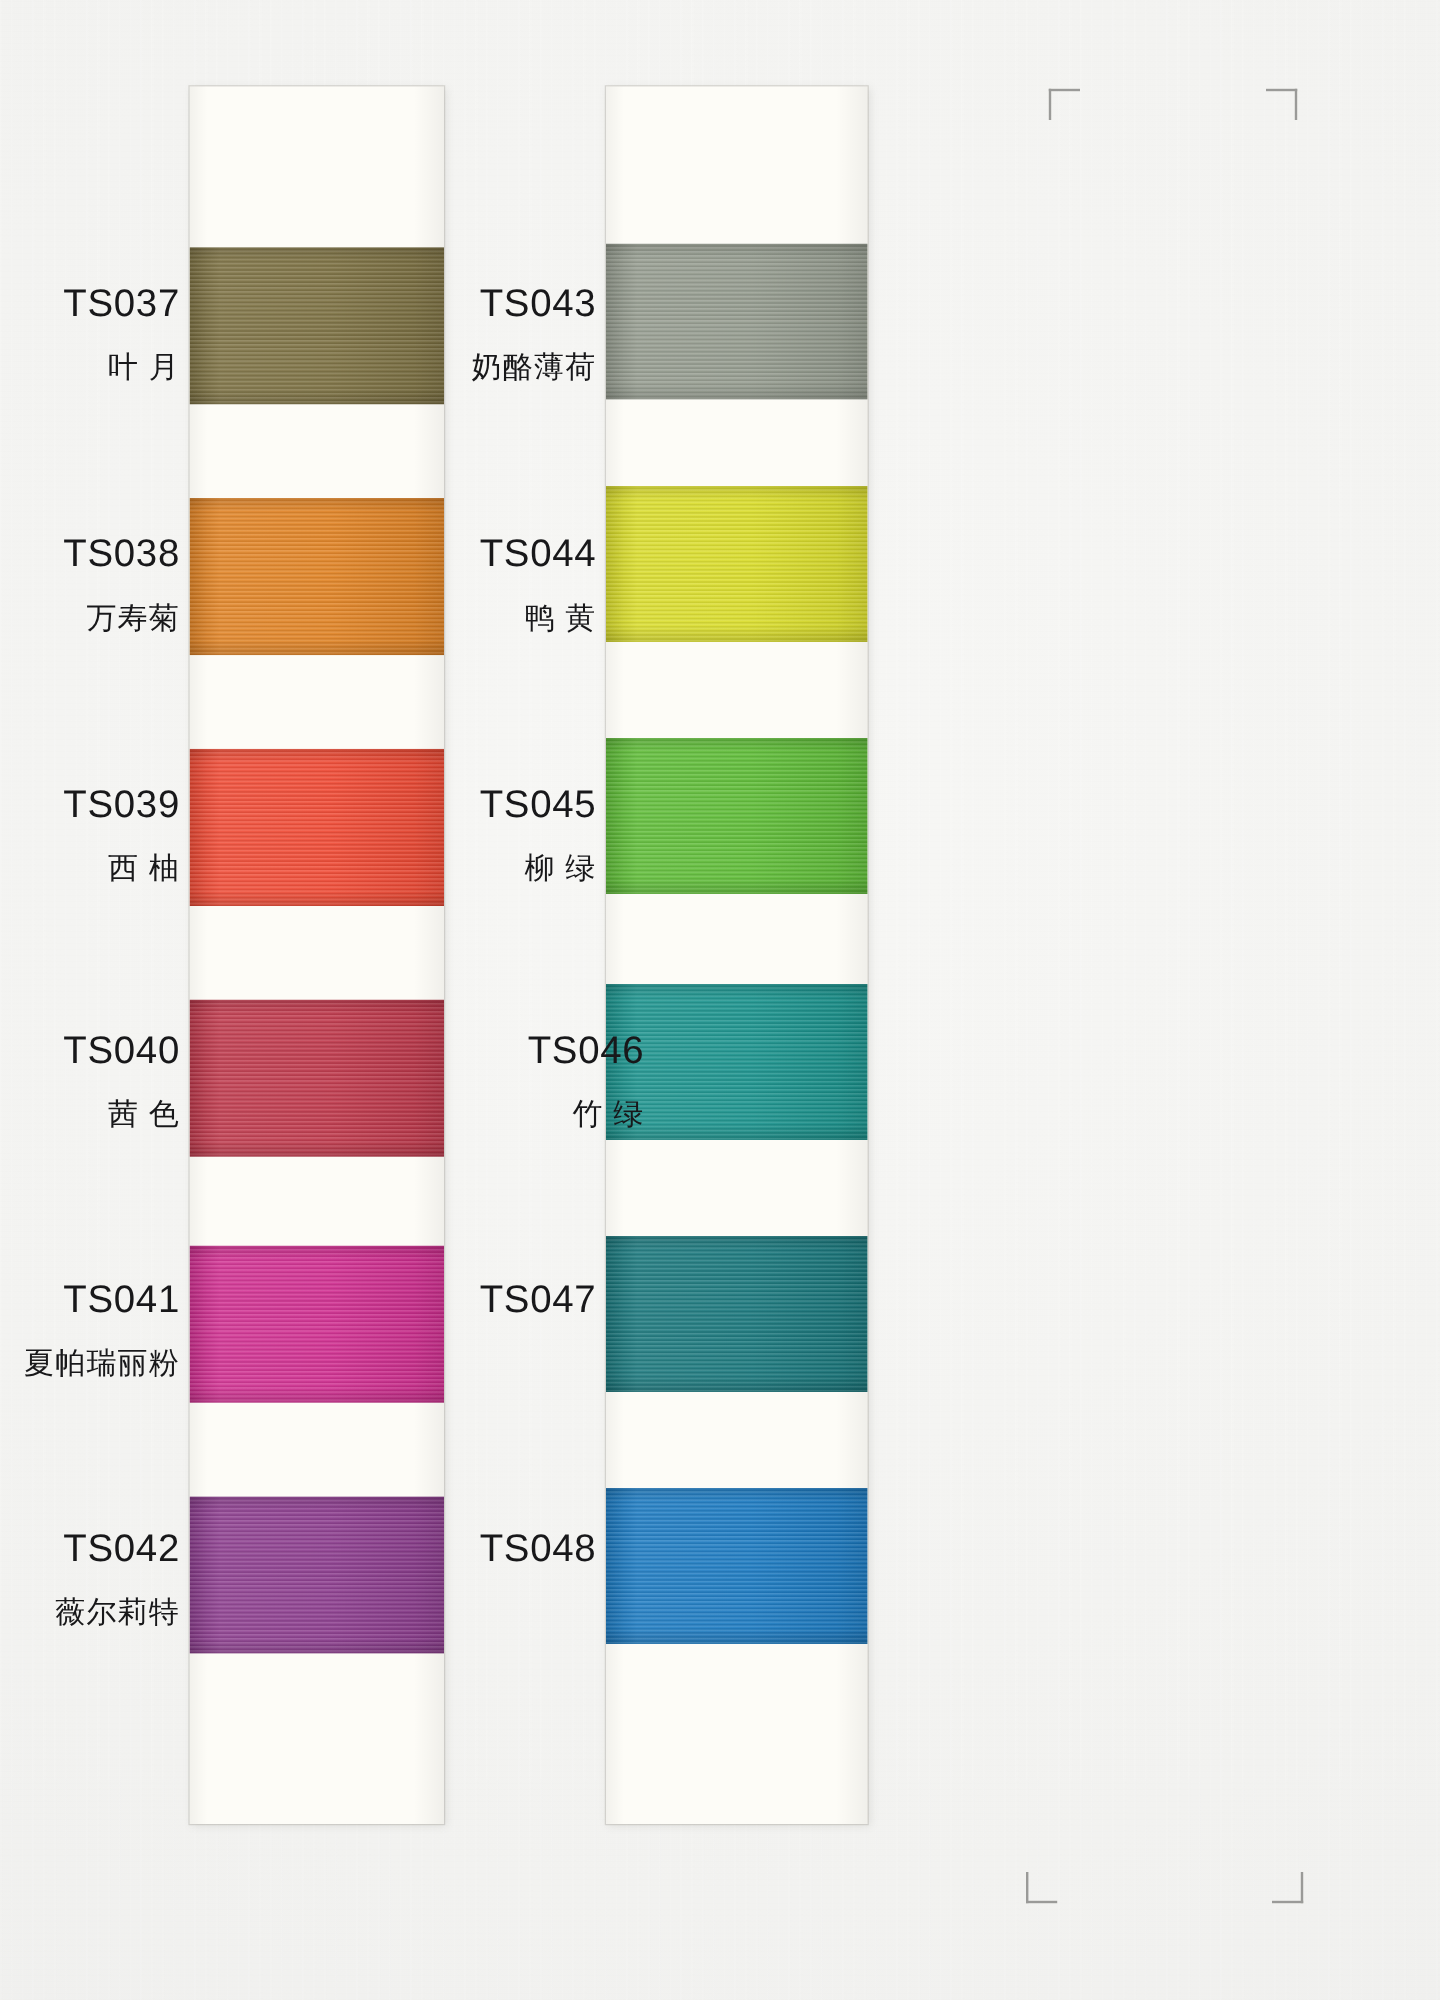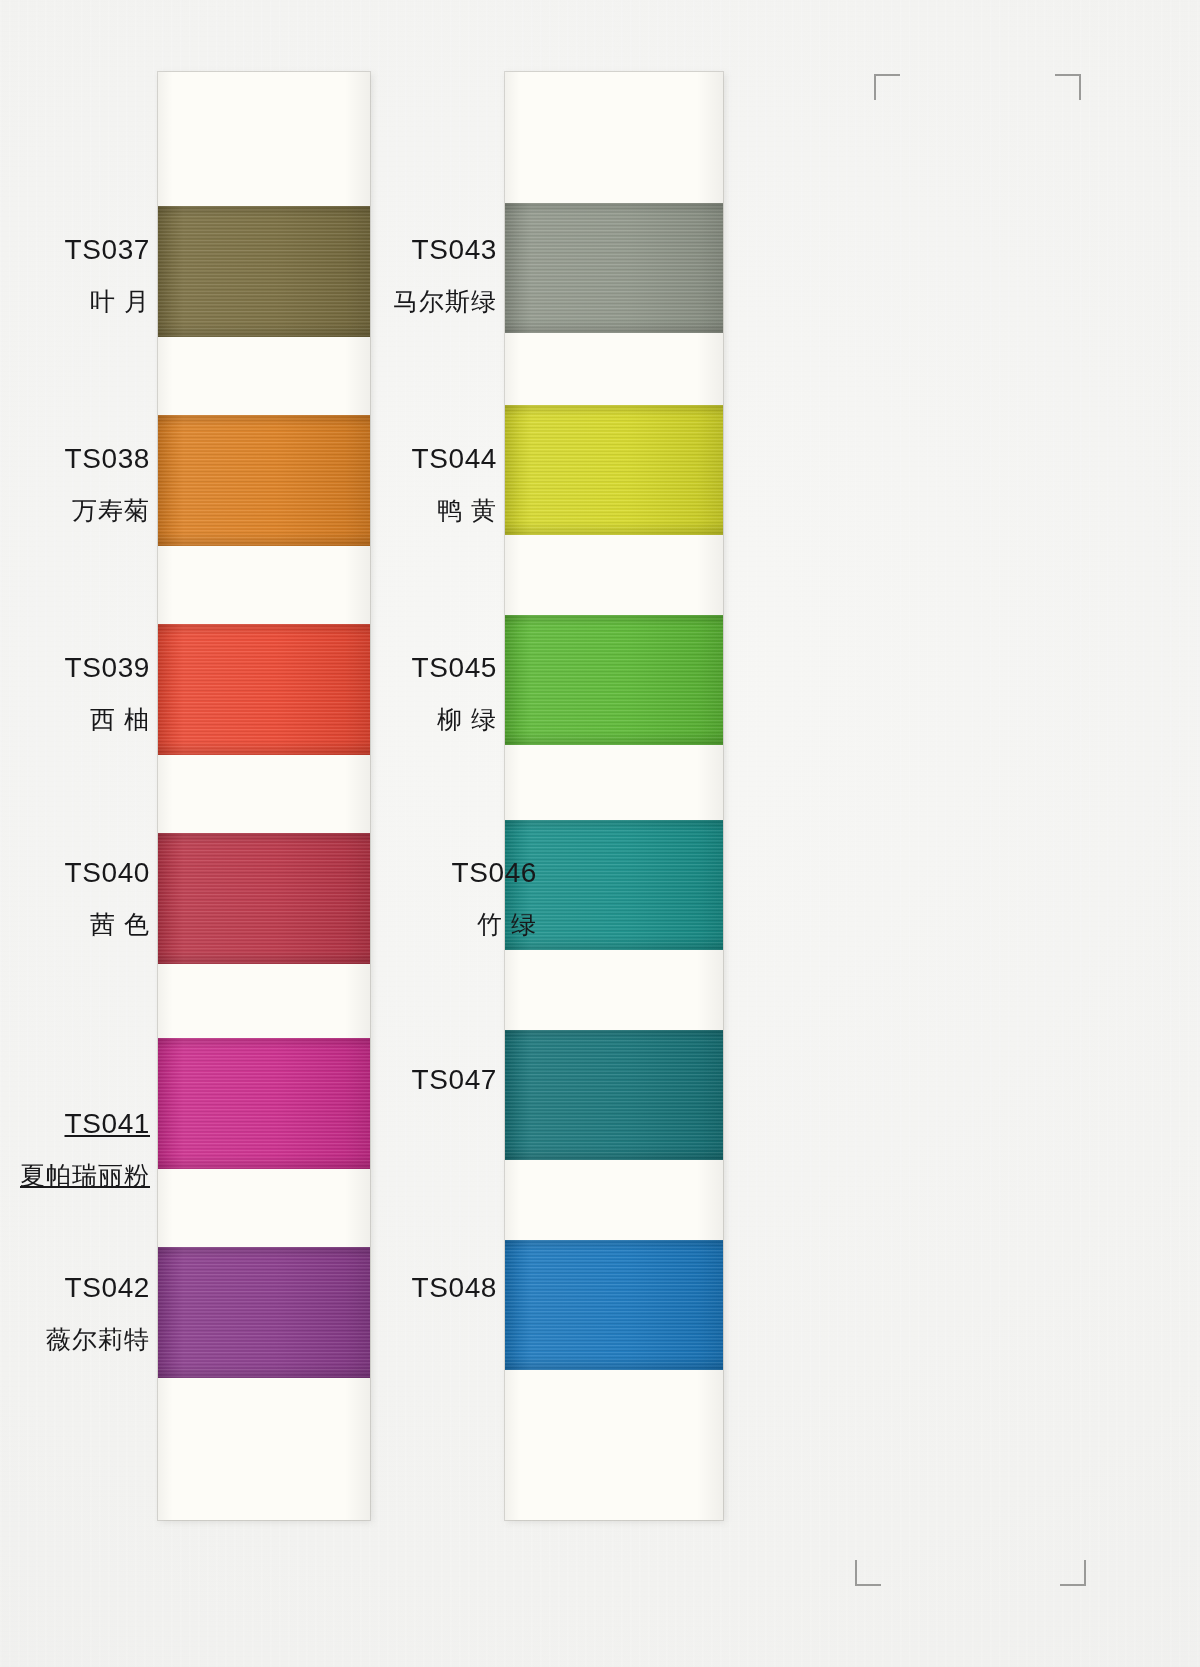--- a/index.html
+++ b/index.html
@@ -68,21 +68,21 @@
 
   
   .label{
     position:absolute;
     text-align:right;
     color:#18181a;
     line-height:1.28;
     white-space:nowrap;
   }
   .label .code{
-    font-size:28px;
+    font-size:32px;
     letter-spacing:.6px;
     display:block;
     margin-left:27px;
   }
   .label .cn{
     font-size:25px;
     letter-spacing:1px;
     display:block;
     margin-top:17px;
   }
@@ -176,31 +176,31 @@
     <span class="cn">万寿菊</span>
   </div>
 <div class="label" style="top: 650px; left: 0px; width: 150px;">
     <span class="code">TS039</span>
     <span class="cn">西 柚</span>
   </div>
 <div class="label" style="top: 855px; left: 0px; width: 150px;">
     <span class="code">TS040</span>
     <span class="cn">茜 色</span>
   </div>
-<div class="label" style="top: 1106px; left: 0px; width: 150px; text-decoration: underline;">
+<div class="label" style="top: 1062px; left: 0px; width: 150px;">
     <span class="code">TS041</span>
     <span class="cn">夏帕瑞丽粉</span>
   </div>
 <div class="label" style="top: 1270px; left: 0px; width: 150px;">
     <span class="code">TS042</span>
     <span class="cn">薇尔莉特</span>
   </div>
 <div class="label" style="top: 232px; left: 0px; width: 497px;">
     <span class="code">TS043</span>
-    <span class="cn">马尔斯绿</span>
+    <span class="cn">奶酪薄荷</span>
   </div>
 <div class="label" style="top: 441px; left: 0px; width: 497px;">
     <span class="code">TS044</span>
     <span class="cn">鸭 黄</span>
   </div>
 <div class="label" style="top: 650px; left: 0px; width: 497px;">
     <span class="code">TS045</span>
     <span class="cn">柳 绿</span>
   </div>
 <div class="label" style="top: 855px; left: 16px; width: 497px; padding-left: 24px;">

